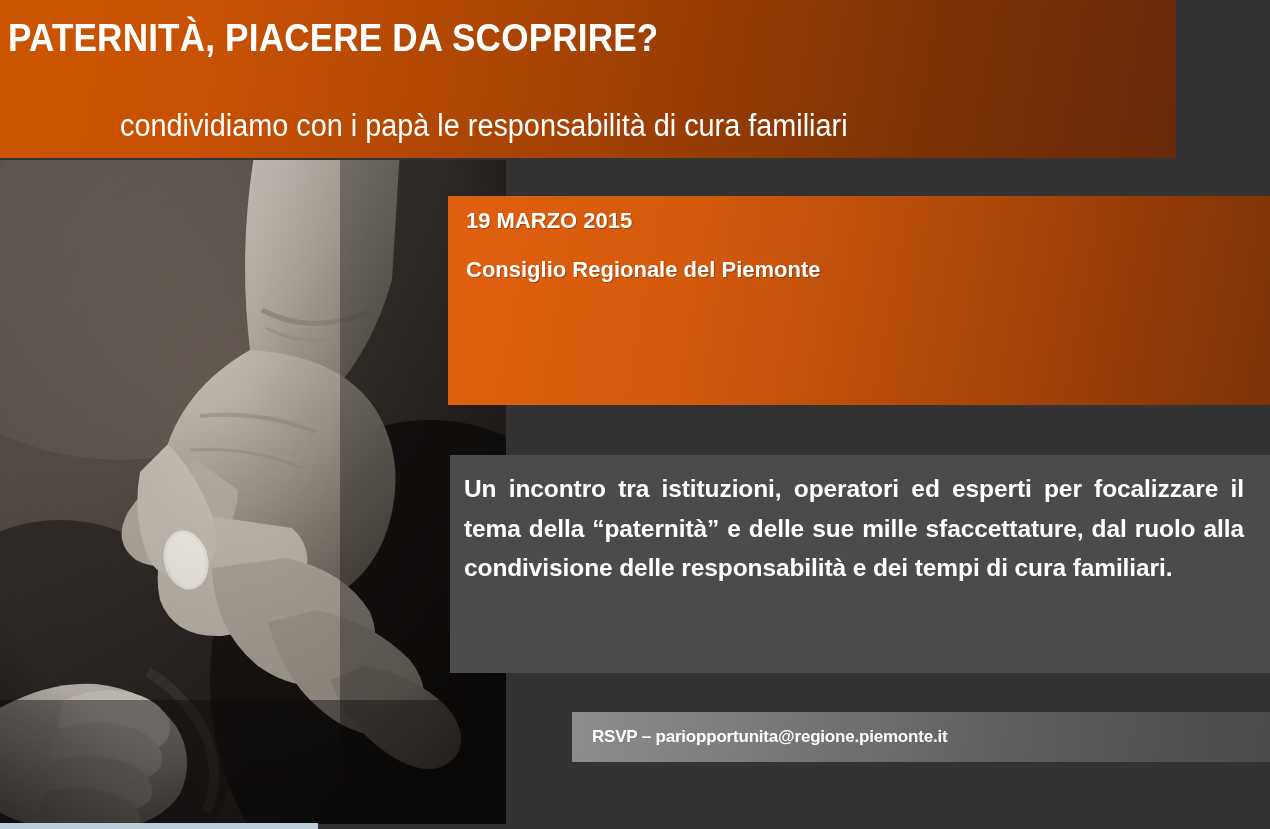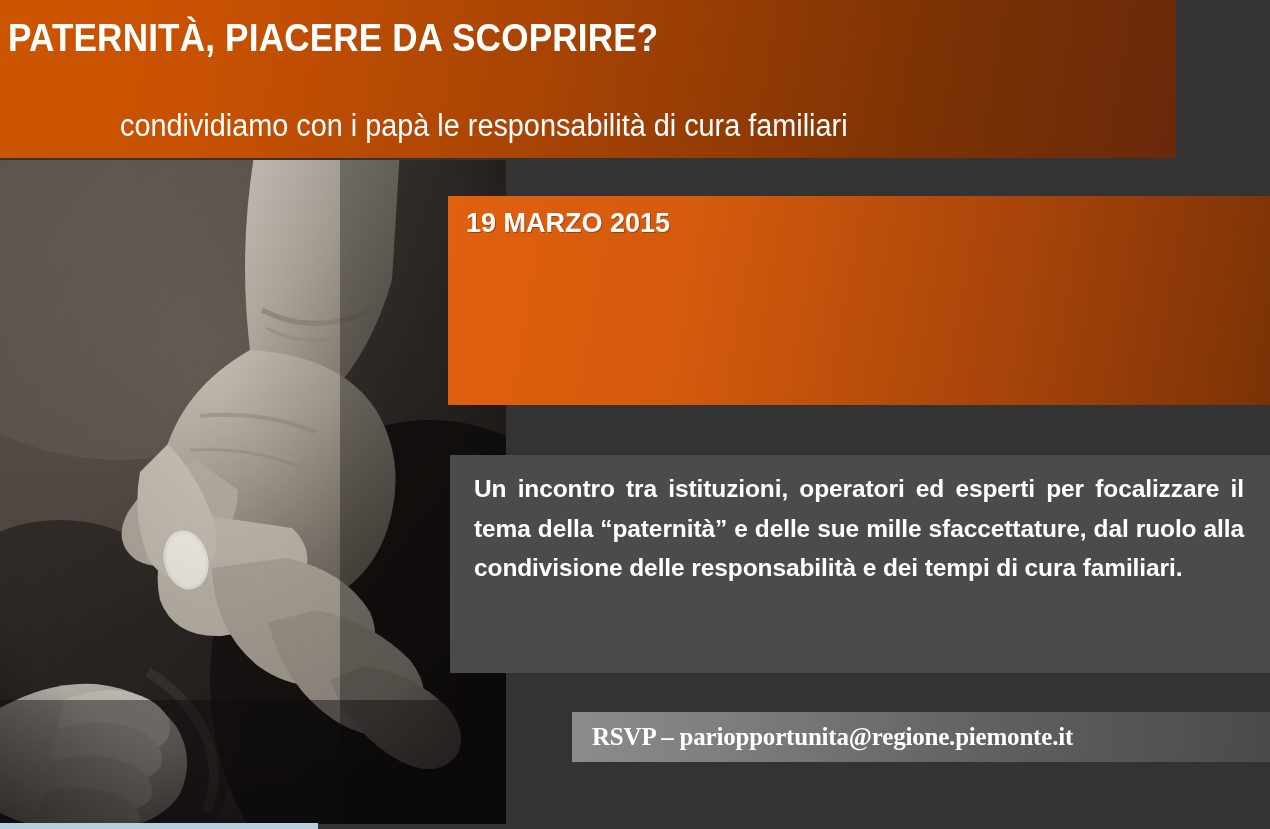--- a/index.html
+++ b/index.html
@@ -78,38 +78,38 @@
     width: 822px;
     height: 209px;
     background: linear-gradient(100deg, #e0600f 0%, #d45a0c 30%, #a7440a 68%, #7b3206 100%);
     box-sizing: border-box;
     padding: 14px 0 0 18px;
   }
   .info-line {
     color: #ffffff;
     font-family: "Liberation Sans", sans-serif;
     font-weight: bold;
-    font-size: 27px;
+    font-size: 22px;
     line-height: 1.0;
     margin-bottom: 27px;
     white-space: nowrap;
     text-shadow: 1px 1px 0 rgba(0,0,0,0.28);
   }
   .info-line:last-child { margin-bottom: 0; }
 
   
   .desc-box {
     position: absolute;
     left: 450px;
     top: 455px;
     width: 820px;
     height: 218px;
     background: #4b4b4b;
     box-sizing: border-box;
-    padding: 14px 26px 0 24px;
+    padding: 14px 26px 0 14px;
   }
   .desc-text {
     color: #ffffff;
     font-family: "Liberation Sans", sans-serif;
     font-weight: bold;
     font-size: 24.5px;
     line-height: 1.62;
     text-align: justify;
     text-justify: inter-word;
     margin: 0;
@@ -124,23 +124,23 @@
     width: 698px;
     height: 50px;
     background: linear-gradient(95deg, #8c8c8c 0%, #7e7e7e 22%, #606060 60%, #4a4a4a 100%);
     display: flex;
     align-items: center;
     box-sizing: border-box;
     padding-left: 20px;
   }
   .rsvp-text {
     color: #ffffff;
-    font-family: Liberation Serif, serif;
-    font-weight: bold;
-    font-size: 25px;
+    font-family: Liberation Sans, sans-serif;
+    font-weight: bold;
+    font-size: 17px;
     white-space: nowrap;
     letter-spacing: -0.2px;
   }
 
   
   .bottom-strip {
     position: absolute;
     left: 0;
     top: 823px;
     width: 318px;
@@ -227,20 +227,21 @@
       <path d="M148 512 Q188 536 206 576 Q222 616 206 652" stroke="#4e453d" stroke-width="10" fill="none" opacity="0.5"></path>
 
       <rect x="0" y="0" width="506" height="664" fill="url(#vign)"></rect>
       <rect x="0" y="540" width="506" height="124" fill="#0d0b0a" opacity="0.45"></rect>
       <rect x="340" y="0" width="166" height="664" fill="#0c0a09" opacity="0.35"></rect>
     </svg>
   </div>
 
   <div class="info-box">
     <div class="info-line">19 MARZO 2015</div>
+    <div class="info-line">Consiglio Regionale del Piemonte</div>
   </div>
 
   <div class="desc-box">
     <p class="desc-text">Un incontro tra istituzioni, operatori ed esperti per focalizzare il tema della “paternità” e delle sue mille sfaccettature, dal ruolo alla condivisione delle responsabilità e dei tempi di cura familiari.</p>
   </div>
 
   <div class="rsvp-bar">
     <span class="rsvp-text">RSVP – pariopportunita@regione.piemonte.it</span>
   </div>
 

